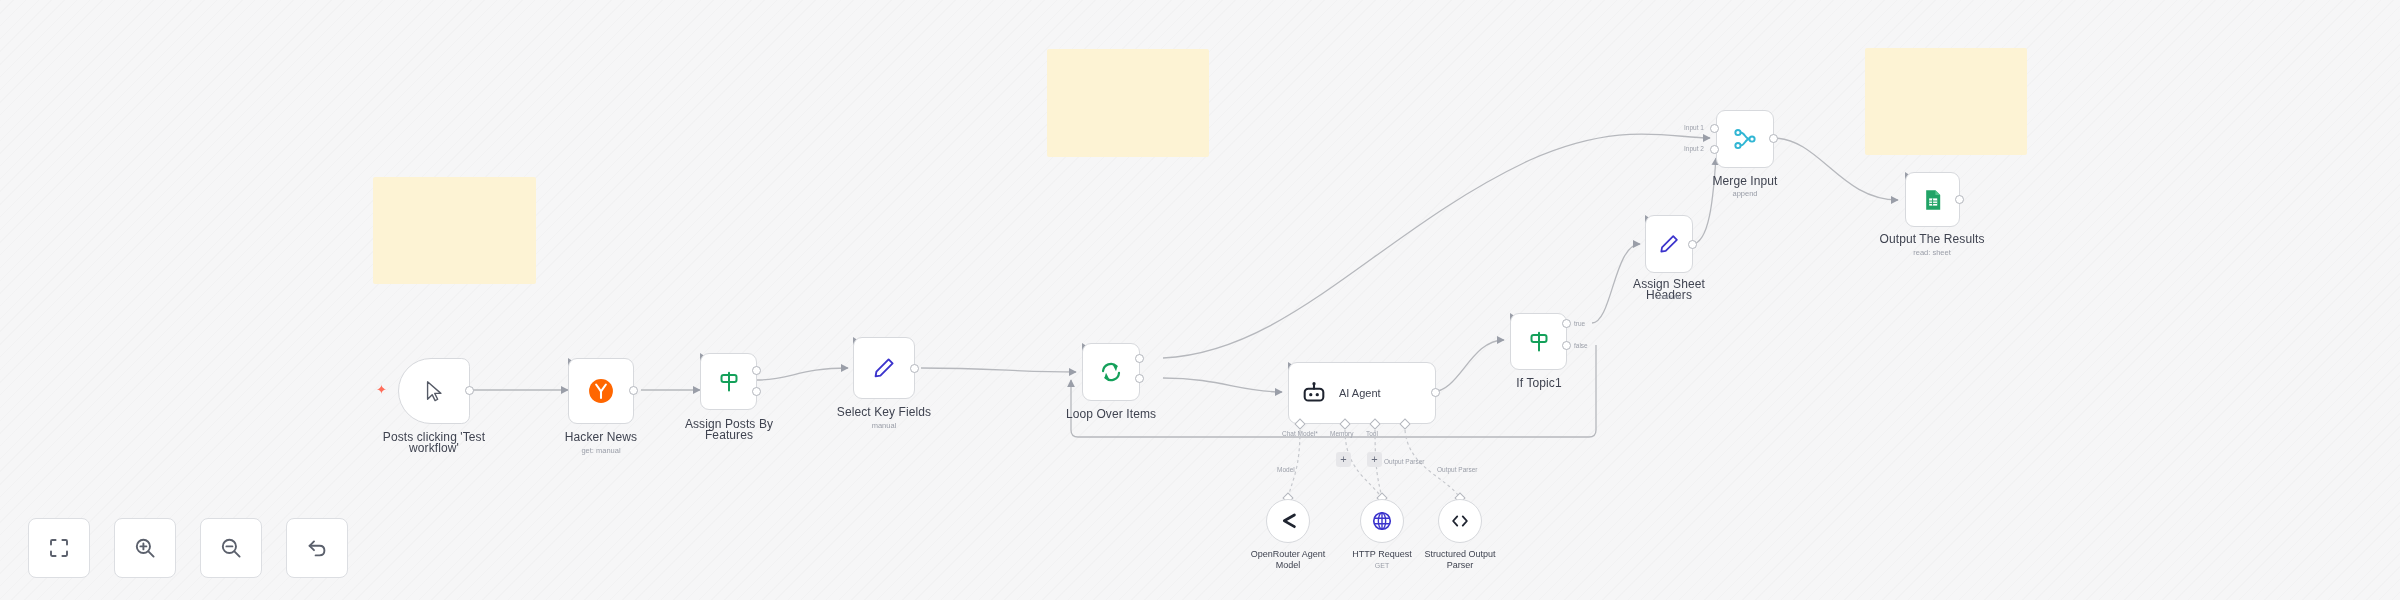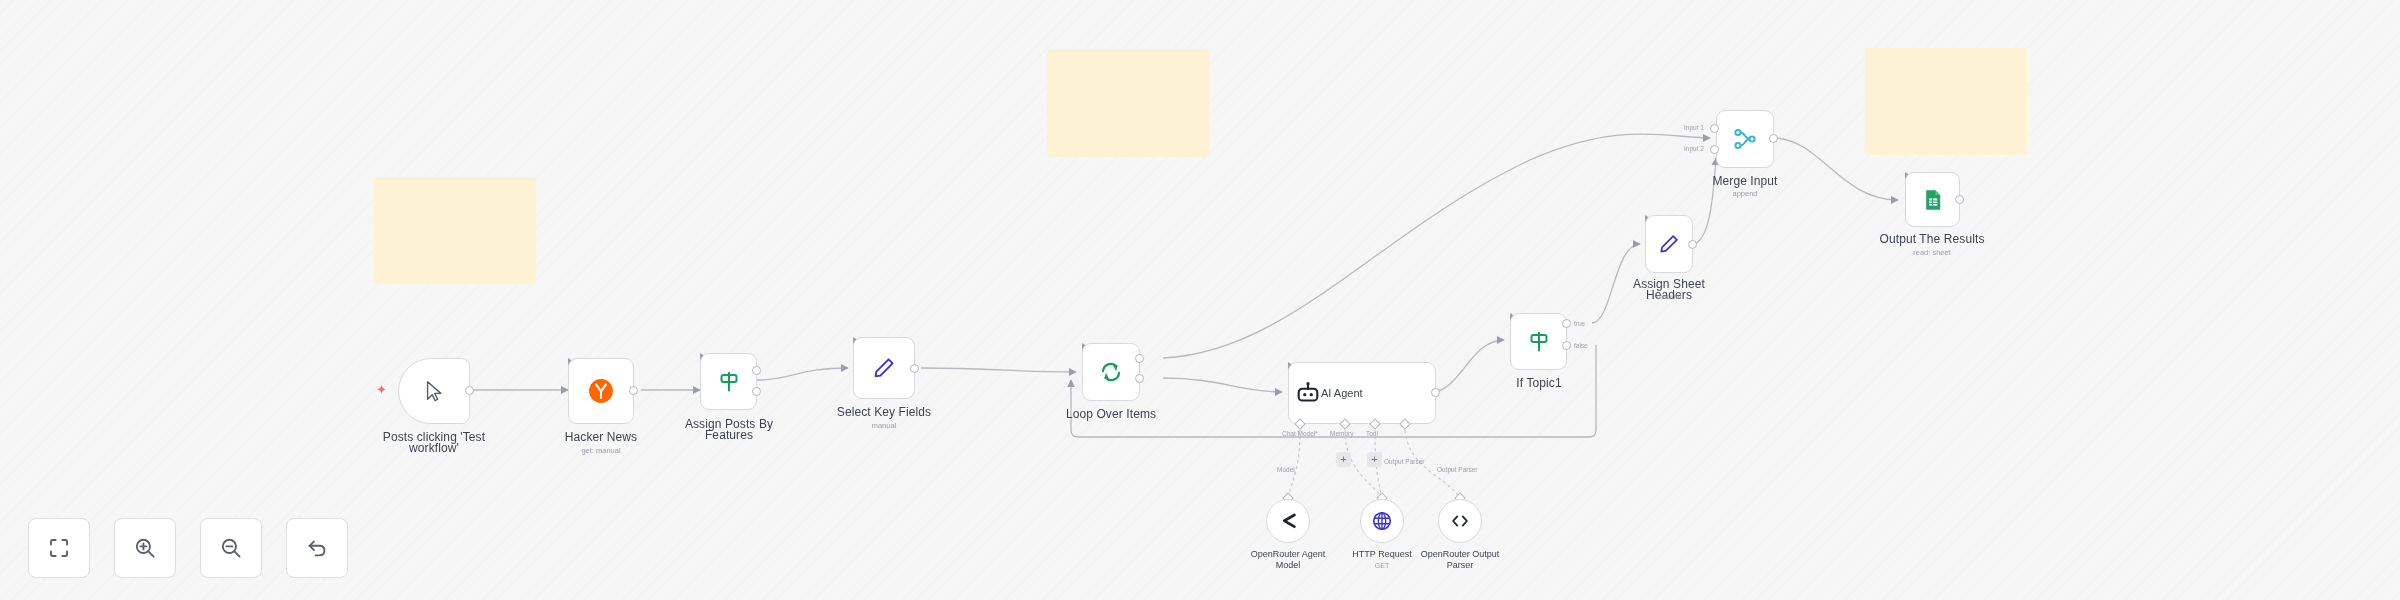--- a/index.html
+++ b/index.html
@@ -58,21 +58,22 @@
     display: flex;
     align-items: center;
     justify-content: center;
   }
   .node-box.trigger {
     border-top-left-radius: 36px;
     border-bottom-left-radius: 36px;
   }
   .node-box.wide {
     justify-content: flex-start;
-    padding-left: 6px;
+    padding-left: 12px;
+    gap: 12px;
   }
   .node-label {
     position: absolute;
     text-align: center;
     font-size: 12px;
     color: #3f4350;
     line-height: 11px;
     letter-spacing: 0.1px;
     white-space: pre-line;
   }
@@ -445,21 +446,21 @@
   <div class="node" style="left:1438px; top:499px;">
     <div class="diamond" style="left:18px; top:-5px;"></div>
     <div class="subnode">
       <span>
         <svg class="icon-svg" width="22" height="22" viewBox="0 0 24 24">
           <path d="M9 7 L4.5 12 L9 17" fill="none" stroke="#1f2430" stroke-width="2" stroke-linecap="round" stroke-linejoin="round"></path>
           <path d="M15 7 L19.5 12 L15 17" fill="none" stroke="#1f2430" stroke-width="2" stroke-linecap="round" stroke-linejoin="round"></path>
         </svg>
       </span>
     </div>
-    <div class="subnode-label" style="left:-25px; top:50px; width:94px;">OpenRouter Output Parser</div>
+    <div class="subnode-label" style="left:-25px; top:50px; width:94px;">Structured Output Parser</div>
   </div>
 
   <div class="port-label" style="left:1277px; top:466px;">Model</div>
   <div class="port-label" style="left:1437px; top:466px;">Output Parser</div>
 
   <div id="toolbar">
     <div class="tool-btn">
       <svg width="24" height="24" viewBox="0 0 24 24" fill="none" stroke="#5b606c" stroke-width="1.9" stroke-linecap="round">
         <path d="M4 8.6 L4 5.2 Q4 4 5.2 4 L8.6 4"></path>
         <path d="M15.4 4 L18.8 4 Q20 4 20 5.2 L20 8.6"></path>

